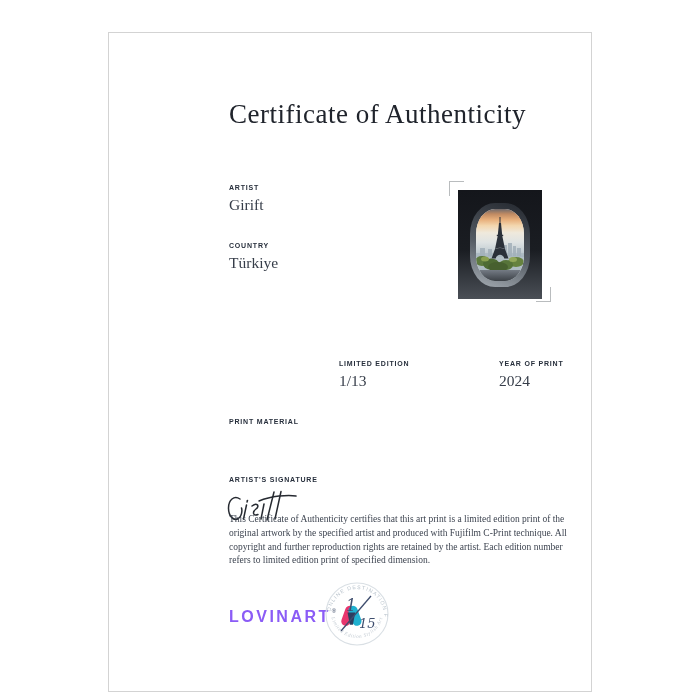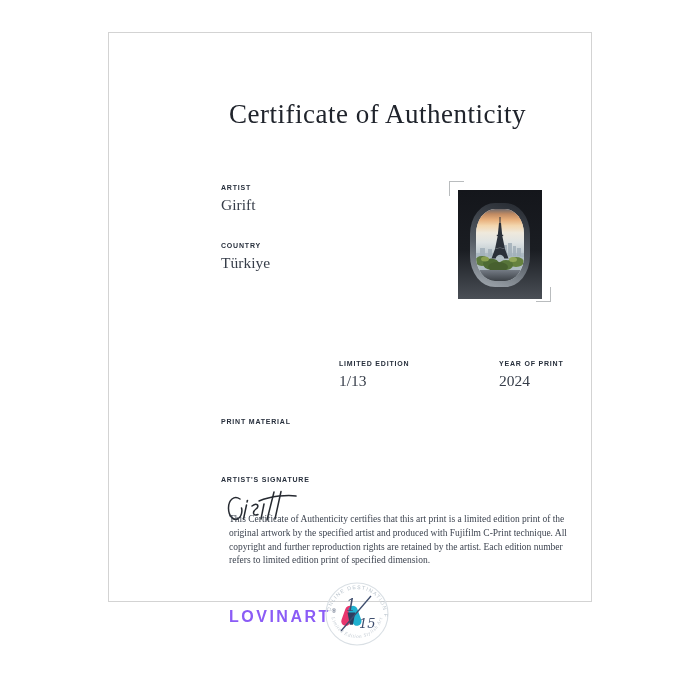--- a/index.html
+++ b/index.html
@@ -1,26 +1,26 @@
 <!DOCTYPE html>
 <html><head>
 <meta charset="utf-8">
 <style>
   * { margin:0; padding:0; box-sizing:border-box; }
   html,body { width:700px; height:700px; background:#ffffff; font-family:"Liberation Sans",sans-serif; }
   .page {
-    position:absolute; left:108px; top:32px; width:484px; height:570px;
+    position:absolute; left:108px; top:32px; width:484px; height:660px;
     background:#ffffff; border:1px solid #d3d3d3;padding-left:36px;
   }
   .cert-title {
     position:absolute; left:120px; top:66px;
     font-family:"Liberation Serif",serif; font-size:27px; letter-spacing:0.5px;
     color:#20242c; font-weight:400;
   }
-  .field { position:absolute; left:112px; }
+  .field { position:absolute; left:120px; }
   .field .label {
     font-size:7px; font-weight:700; letter-spacing:0.8px;
     color:#272f3c; text-transform:uppercase;
   }
   .field .value {
     margin-top:5px; font-family:"Liberation Serif",serif;
     font-size:15.5px; color:#363d49;
   }
   .f-artist   { top:151px; }
   .f-country  { top:209px; }

